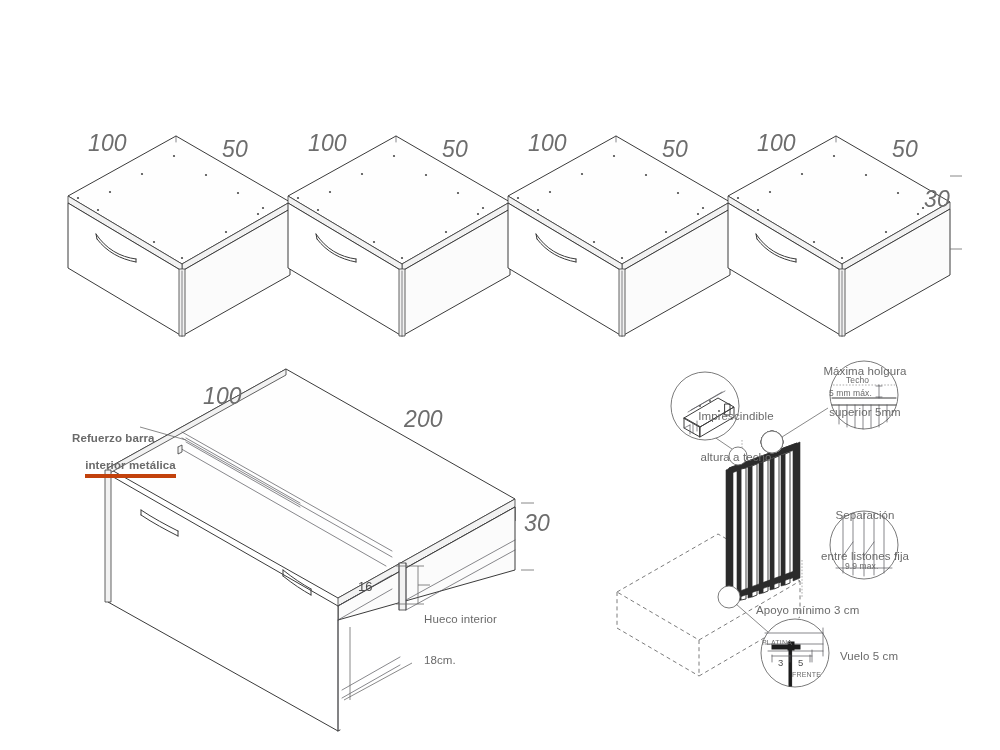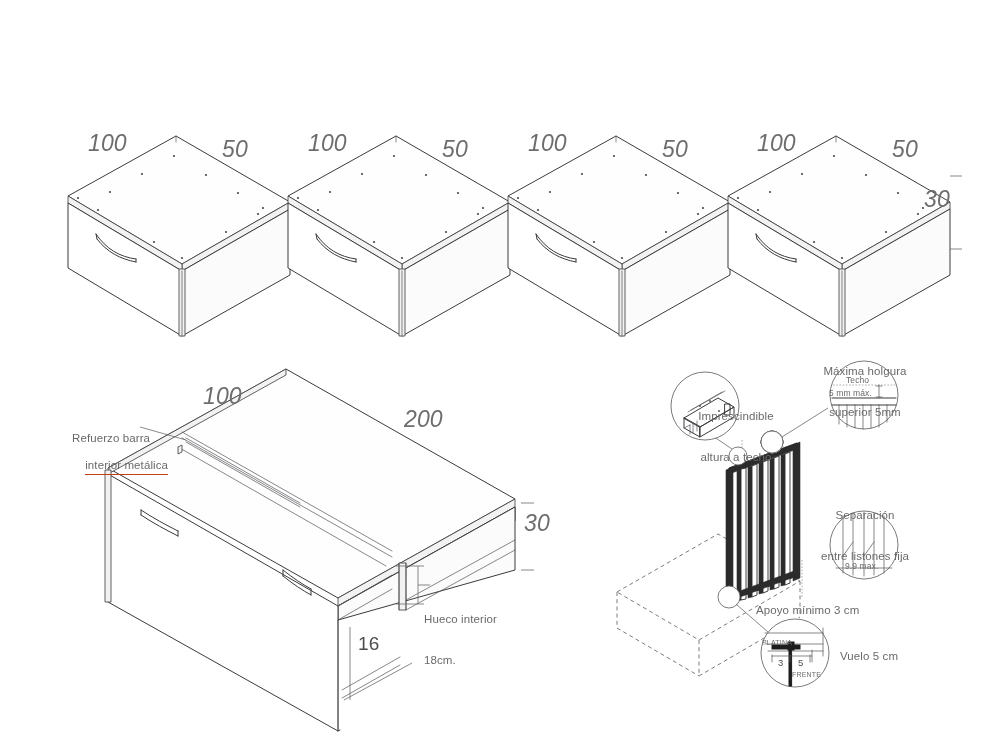--- a/index.html
+++ b/index.html
@@ -133,21 +133,21 @@
     color: #6d6d6d;
     font-style: italic;
   }
   .note {
     font-size: 11.5px;
     color: #6a6a6a;
   }
   .note-u {
     font-size: 11.5px;
     color: #6a6a6a;
-    border-bottom: 1px solid #c2410c;
+    border-bottom: 4px solid #c2410c;
     padding-bottom: 1px;
   }
   .callout {
     font-size: 11.5px;
     color: #6a6a6a;
     text-align: center;
   }
   .micro {
     font-size: 8.5px;
     color: #6a6a6a;
@@ -426,23 +426,23 @@
   <div class="txt dim" style="left:528px; top:130px;">100</div>
   <div class="txt dim" style="left:662px; top:136px;">50</div>
 
   <div class="txt dim" style="left:757px; top:130px;">100</div>
   <div class="txt dim" style="left:892px; top:136px;">50</div>
   <div class="txt dim" style="left:924px; top:186px;">30</div>
 
   <div class="txt dim" style="left:203px; top:383px;">100</div>
   <div class="txt dim" style="left:404px; top:406px;">200</div>
   <div class="txt dim" style="left:524px; top:510px;">30</div>
-  <div class="txt tiny-dim" style="left:358px; top:633px; font-size:19px;">16</div>
-
-  <div class="txt note" style="left:72px; top:405px;">
+  <div class="txt tiny-dim" style="left:358px; top:579px; font-size:13px;">16</div>
+
+  <div class="txt note" style="left:72px; top:405px;font-weight:bold;">
     <div>Refuerzo barra</div>
     <div class="note-u" style="display:inline-block;">interior metálica</div>
   </div>
 
   <div class="txt note" style="left:424px; top:586px;">
     <div>Hueco interior</div>
     <div>18cm.</div>
   </div>
 
 

